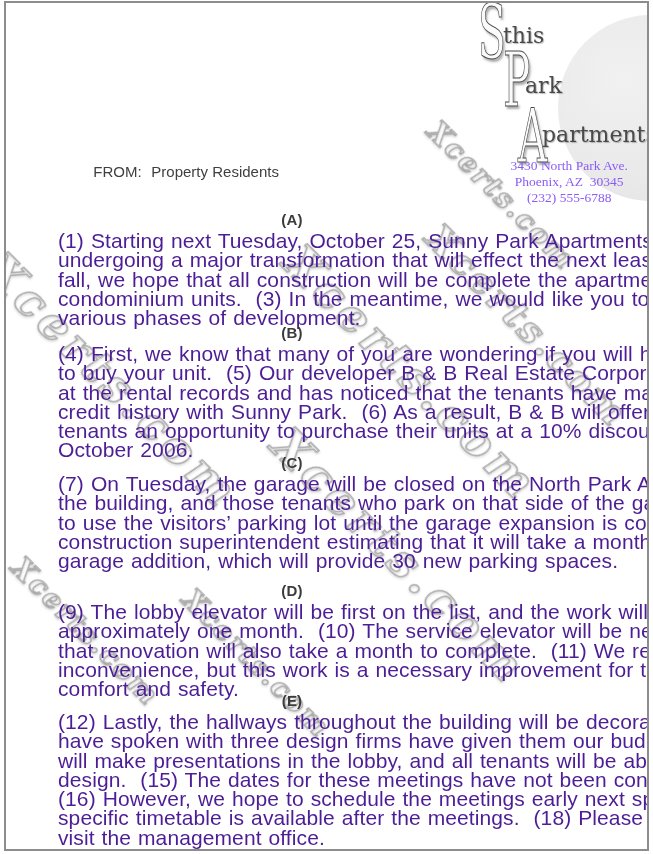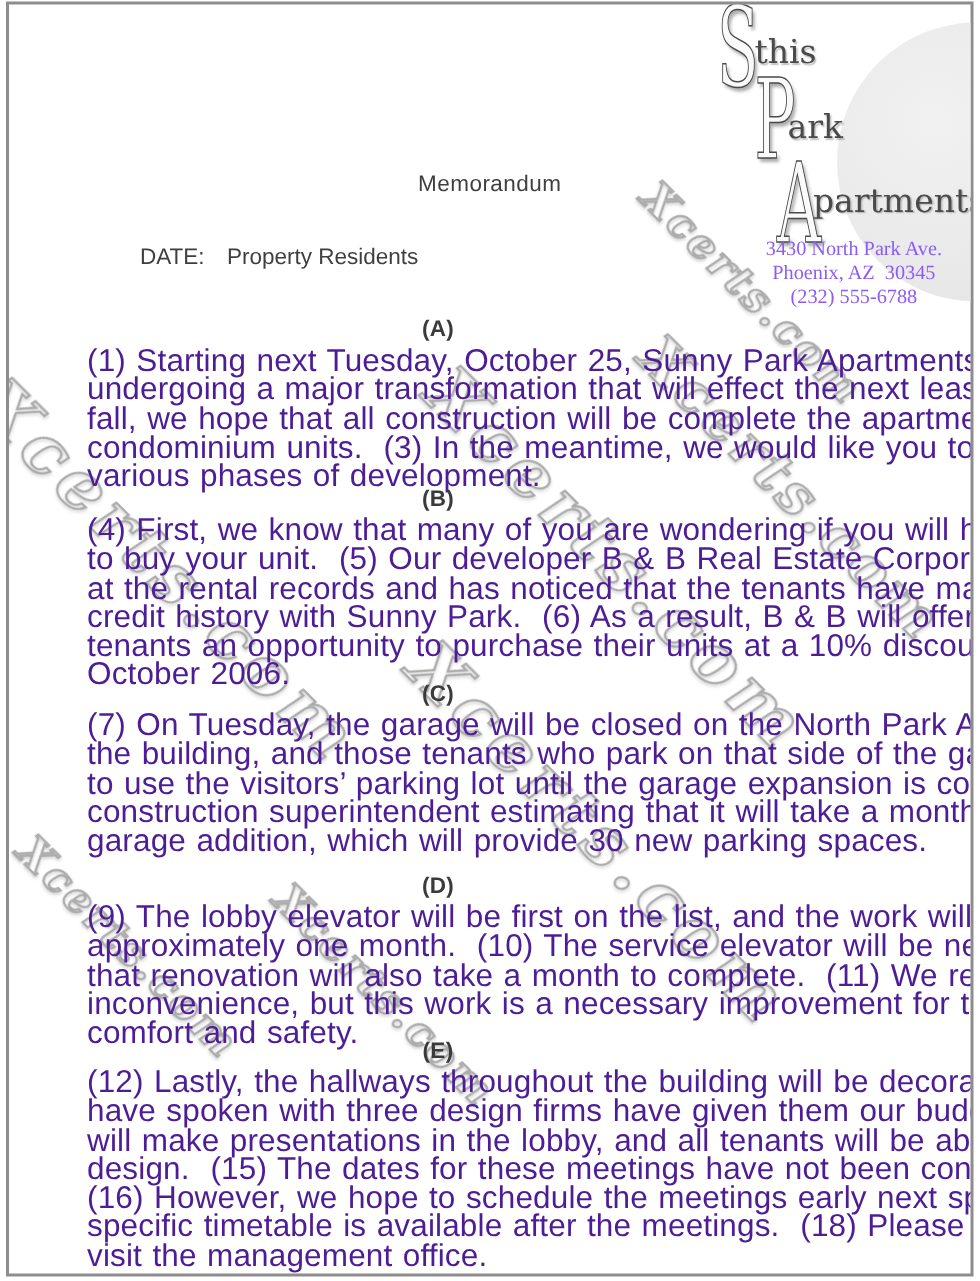--- a/index.html
+++ b/index.html
@@ -81,24 +81,23 @@
 (232) 555-6788</div>
 
     <div class="wm wm-small" style="left:438px; top:112px;">Xcerts.com</div>
     <div class="wm wm-big" style="left:6px;   top:240px;">Xcerts.com</div>
     <div class="wm wm-big" style="left:305px; top:232px;">Xcerts.com</div>
     <div class="wm wm-mid" style="left:443px; top:212px;">Xcerts.com</div>
     <div class="wm wm-big" style="left:293px; top:415px;">Xcerts.com</div>
     <div class="wm wm-small" style="left:22px;  top:548px;">Xcerts.com</div>
     <div class="wm wm-small" style="left:193px; top:580px;">Xcerts.com</div>
 
-    <div class="memo-title">Memorandum</div>
     <div class="fields">
       <div class="frow">
-        <span class="flabel">DATE:</span><span class="fvalue">Property Residents</span>
+        <span class="flabel">FROM:</span><span class="fvalue">Property Residents</span>
       </div>
     </div>
 
     <div class="section" style="top:208px;">
       <div class="sec-h">(A)</div>
       <div class="sec-p">(1) Starting next Tuesday, October 25, Sunny Park Apartments will be
 undergoing a major transformation that will effect the next lease.  (2) By next
 fall, we hope that all construction will be complete the apartments will become
 condominium units.  (3) In the meantime, we would like you to be aware of the
 various phases of development.</div>

